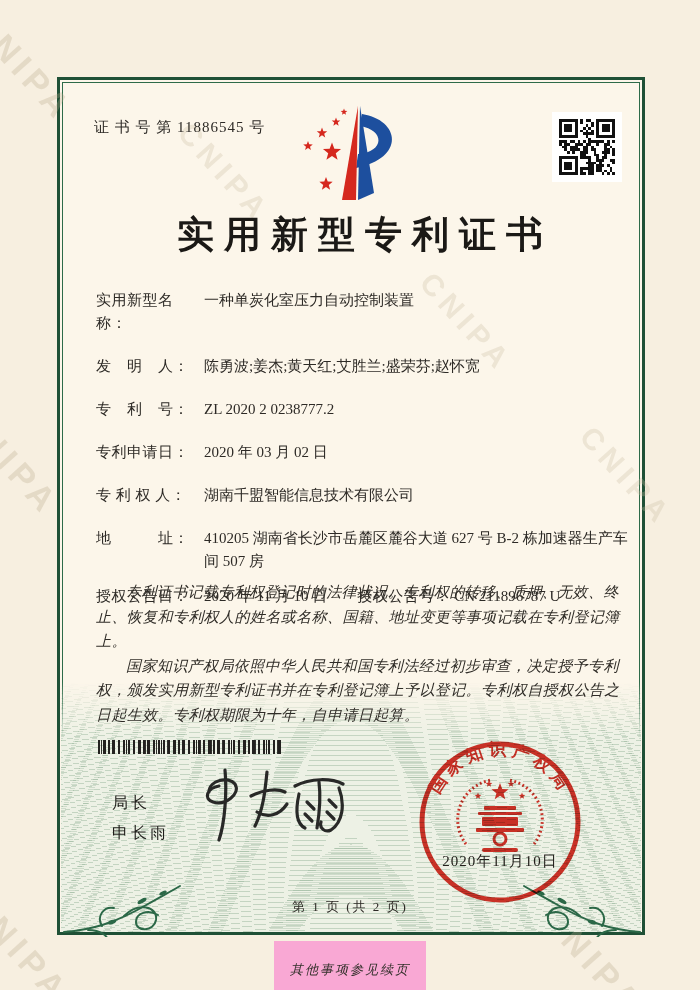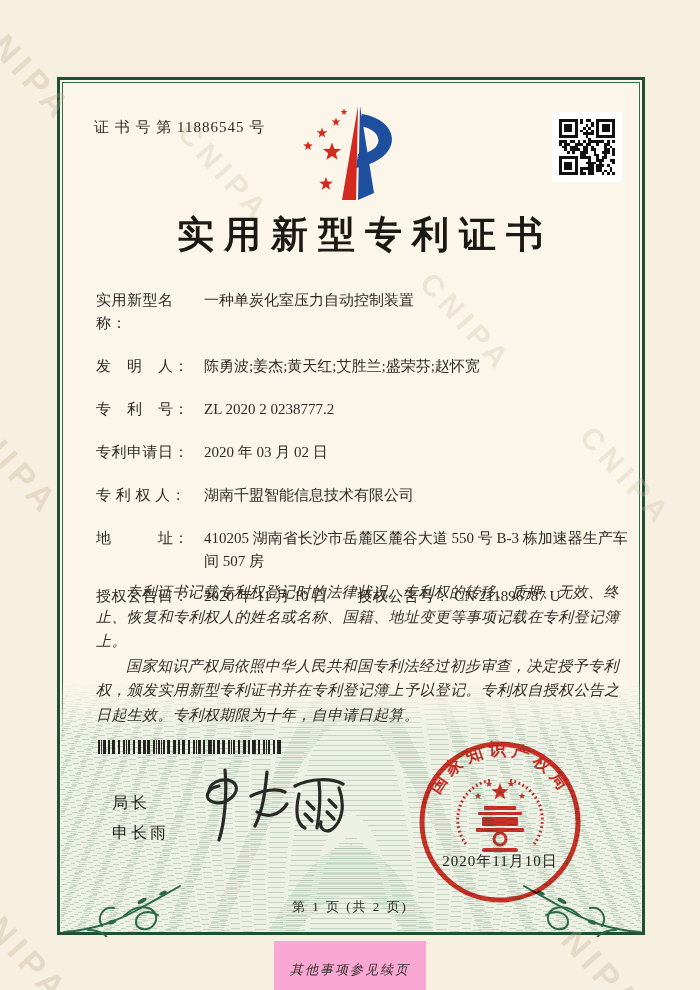--- a/index.html
+++ b/index.html
@@ -321,21 +321,21 @@
     <div class="frow">
       <span class="lab">专利申请日：</span>
       <span class="val">2020 年 03 月 02 日</span>
     </div>
     <div class="frow">
       <span class="lab">专 利 权 人：</span>
       <span class="val">湖南千盟智能信息技术有限公司</span>
     </div>
     <div class="frow addr">
       <span class="lab">地　　　址：</span>
-      <span class="val">410205 湖南省长沙市岳麓区麓谷大道 550 号 B-3 栋加速器生产车间 507 房</span>
+      <span class="val">410205 湖南省长沙市岳麓区麓谷大道 627 号 B-2 栋加速器生产车间 507 房</span>
     </div>
     <div class="frow">
       <span class="pair">
         <span class="lab">授权公告日：</span>
         <span class="val">2020 年 11 月 10 日</span>
       </span>
       <span class="pair">
         <span class="lab" style="width:auto">授权公告号：</span>
         <span class="val">CN 211896787 U</span>
       </span>

